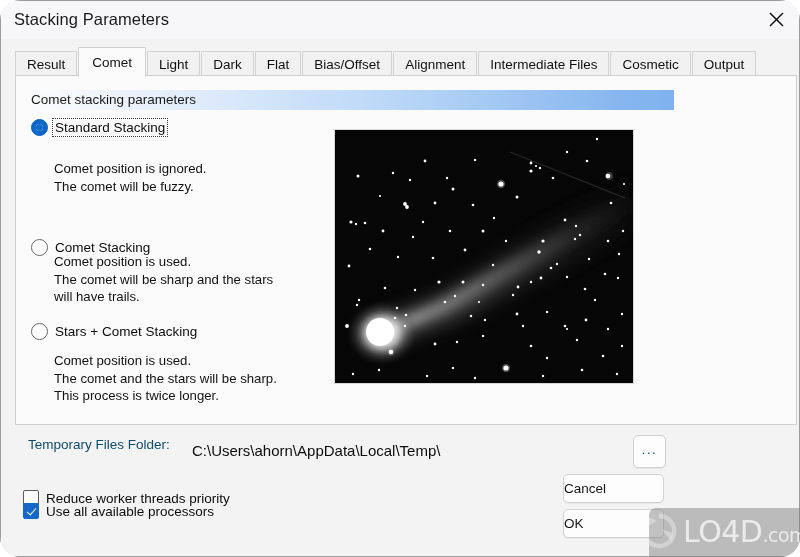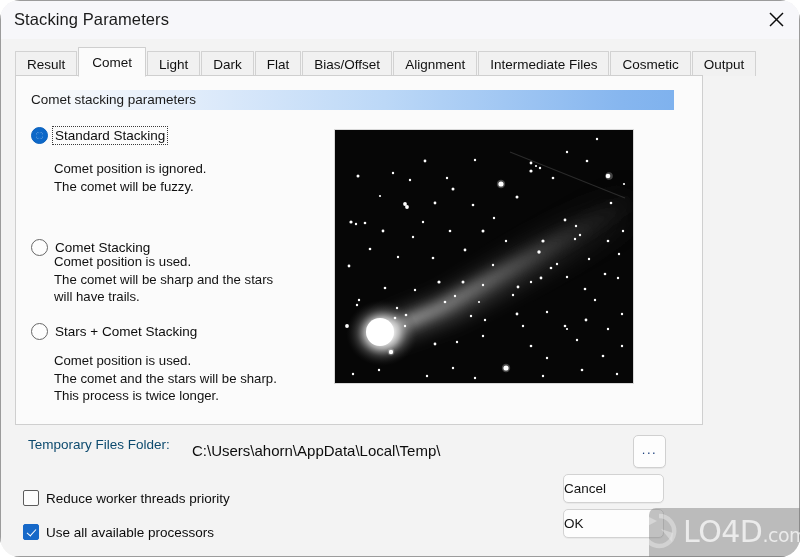--- a/index.html
+++ b/index.html
@@ -88,21 +88,21 @@
     border-bottom: 1px solid #fbfbfb;
     z-index: 5;
     padding: 0 13px;
     margin-bottom: -1px;
   }
 
   
   .tabpanel {
     position: absolute;
     left: 14px; top: 74px;
-    width: 688px;
+    width: 782px;
     height: 350px;
     background: #fbfbfb;
     border: 1px solid #cfcfcf;
     box-sizing: border-box;
   }
 
   
   .group-header {
     position: absolute;
     left: 14px; top: 14px;
@@ -355,21 +355,21 @@
       <div class="tab">
           <span>Output</span>
         </div>
     </div>
 
     <div class="tabpanel">
 
       <div class="group-header"></div>
       <div class="group-header-label">Comet stacking parameters</div>
 
-      <div class="radio-row" style="left:15px; top:51px;text-align:right;">
+      <div class="radio-row" style="left:15px; top:43px;text-align:right;">
         <span class="radio checked">
             <span class="inner-dot"></span>
           </span>
         <span class="radio-label focused">Standard Stacking</span>
       </div>
       <div class="radio-desc" style="left:38px; top:84px;">Comet position is ignored.
 The comet will be fuzzy.</div>
 
       <div class="radio-row" style="left:15px; top:148px;margin-top:15px;">
         <span class="radio"></span>
@@ -545,21 +545,21 @@
     <div class="temp-label">Temporary Files Folder:</div>
     <div class="temp-value">C:\Users\ahorn\AppData\Local\Temp\</div>
     <div class="browse-button">
       <span class="browse-dots">...</span>
     </div>
 
     <div class="check-row" style="left:22px; top:489px;">
       <span class="checkbox"></span>
       <span class="check-label">Reduce worker threads priority</span>
     </div>
-    <div class="check-row" style="left:22px; top:523px;">
+    <div class="check-row" style="left:22px; top:502px;">
       <span class="checkbox checked"></span>
       <span class="check-label">Use all available processors</span>
     </div>
 
     <div class="dlg-button btn-cancel">
       <span>Cancel</span>
     </div>
     <div class="dlg-button btn-ok">
       <span>OK</span>
     </div>

